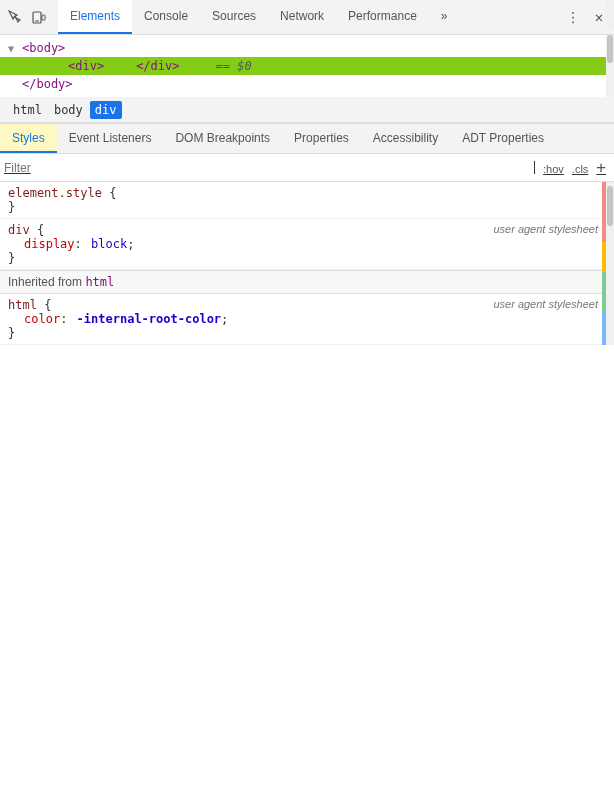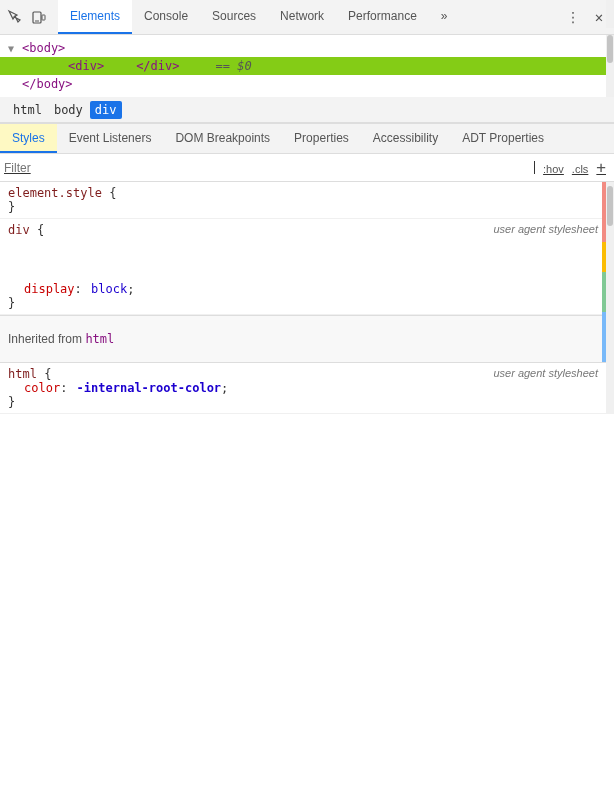--- a/index.html
+++ b/index.html
@@ -206,21 +206,21 @@
       font-style: italic;
     }
 
     .css-selector { color: #7f1d1d; }
     .css-brace { color: #333; }
     .css-prop { color: #c80000; }
     .css-value { color: #1c00cf; }
     .css-colon { color: #333; }
 
     .inherited-from {
-      padding: 16px 8px;
+      padding: 4px 8px;
       color: #555;
       font-family: Arial, sans-serif;
       font-size: 12px;
       background: #f8f8f8;
       border-top: 1px solid #ddd;
       border-bottom: 1px solid #ddd;
     }
     .inherited-from span.tag-ref { color: #881280; font-family: 'Consolas', monospace; }
     @keyframes blink { 50% { opacity: 0; } }
 
@@ -374,21 +374,21 @@
       <span class="css-brace">}</span>
     </div>
   </div>
 
   <div class="css-block" style="position:relative;">
     <span class="css-source">user agent stylesheet</span>
     <div>
       <span class="css-selector">div</span>
       <span class="css-brace"> {</span>
     </div>
-    <div style="padding-left:16px;margin-top:45px;">
+    <div style="padding-left:16px;">
       <span class="css-prop">display</span><span class="css-colon">:</span>
       <span style="margin-left:2px;" class="css-value"> block</span><span>;</span>
     </div>
     <div>
       <span class="css-brace">}</span>
     </div>
   </div>
 
   <div class="inherited-from">
     <span>Inherited from </span><span class="tag-ref">html</span>

